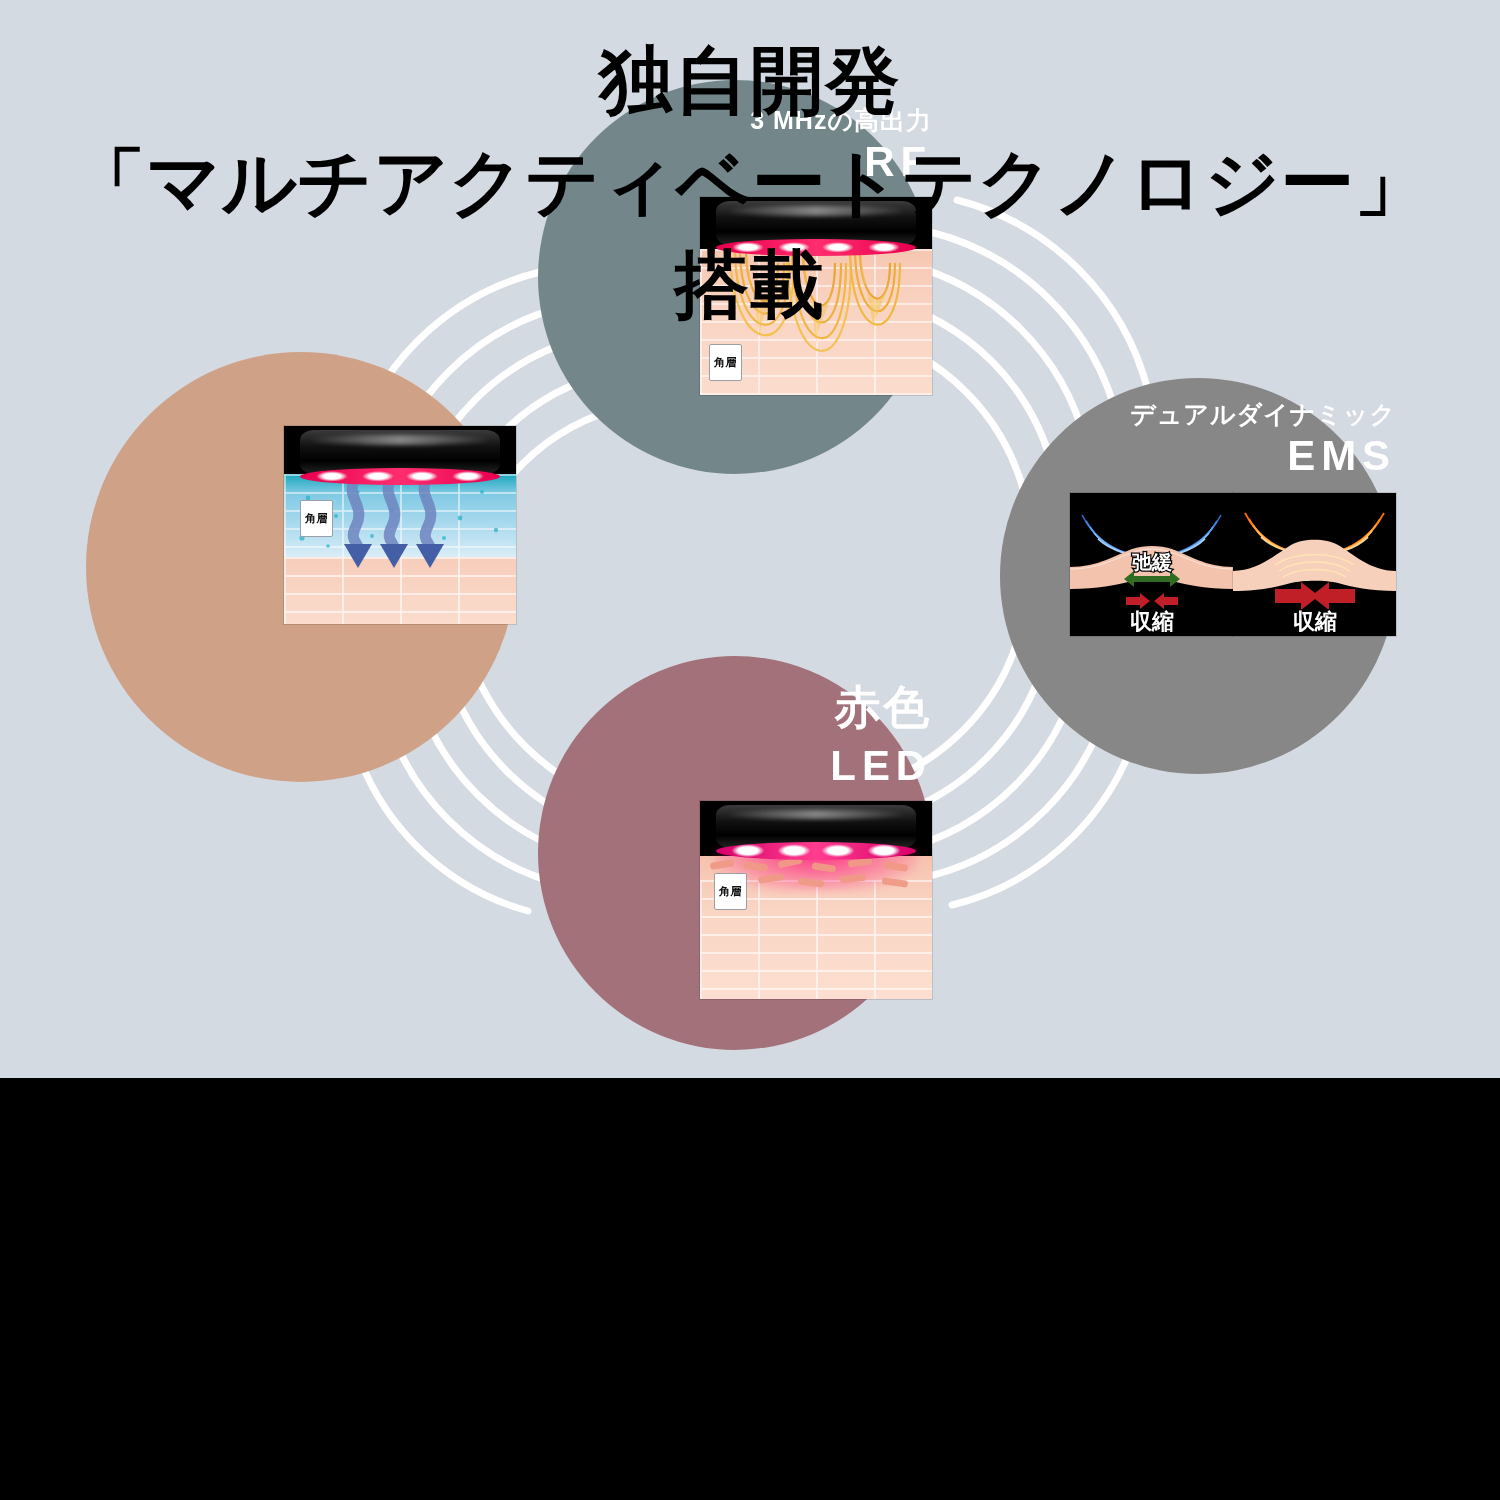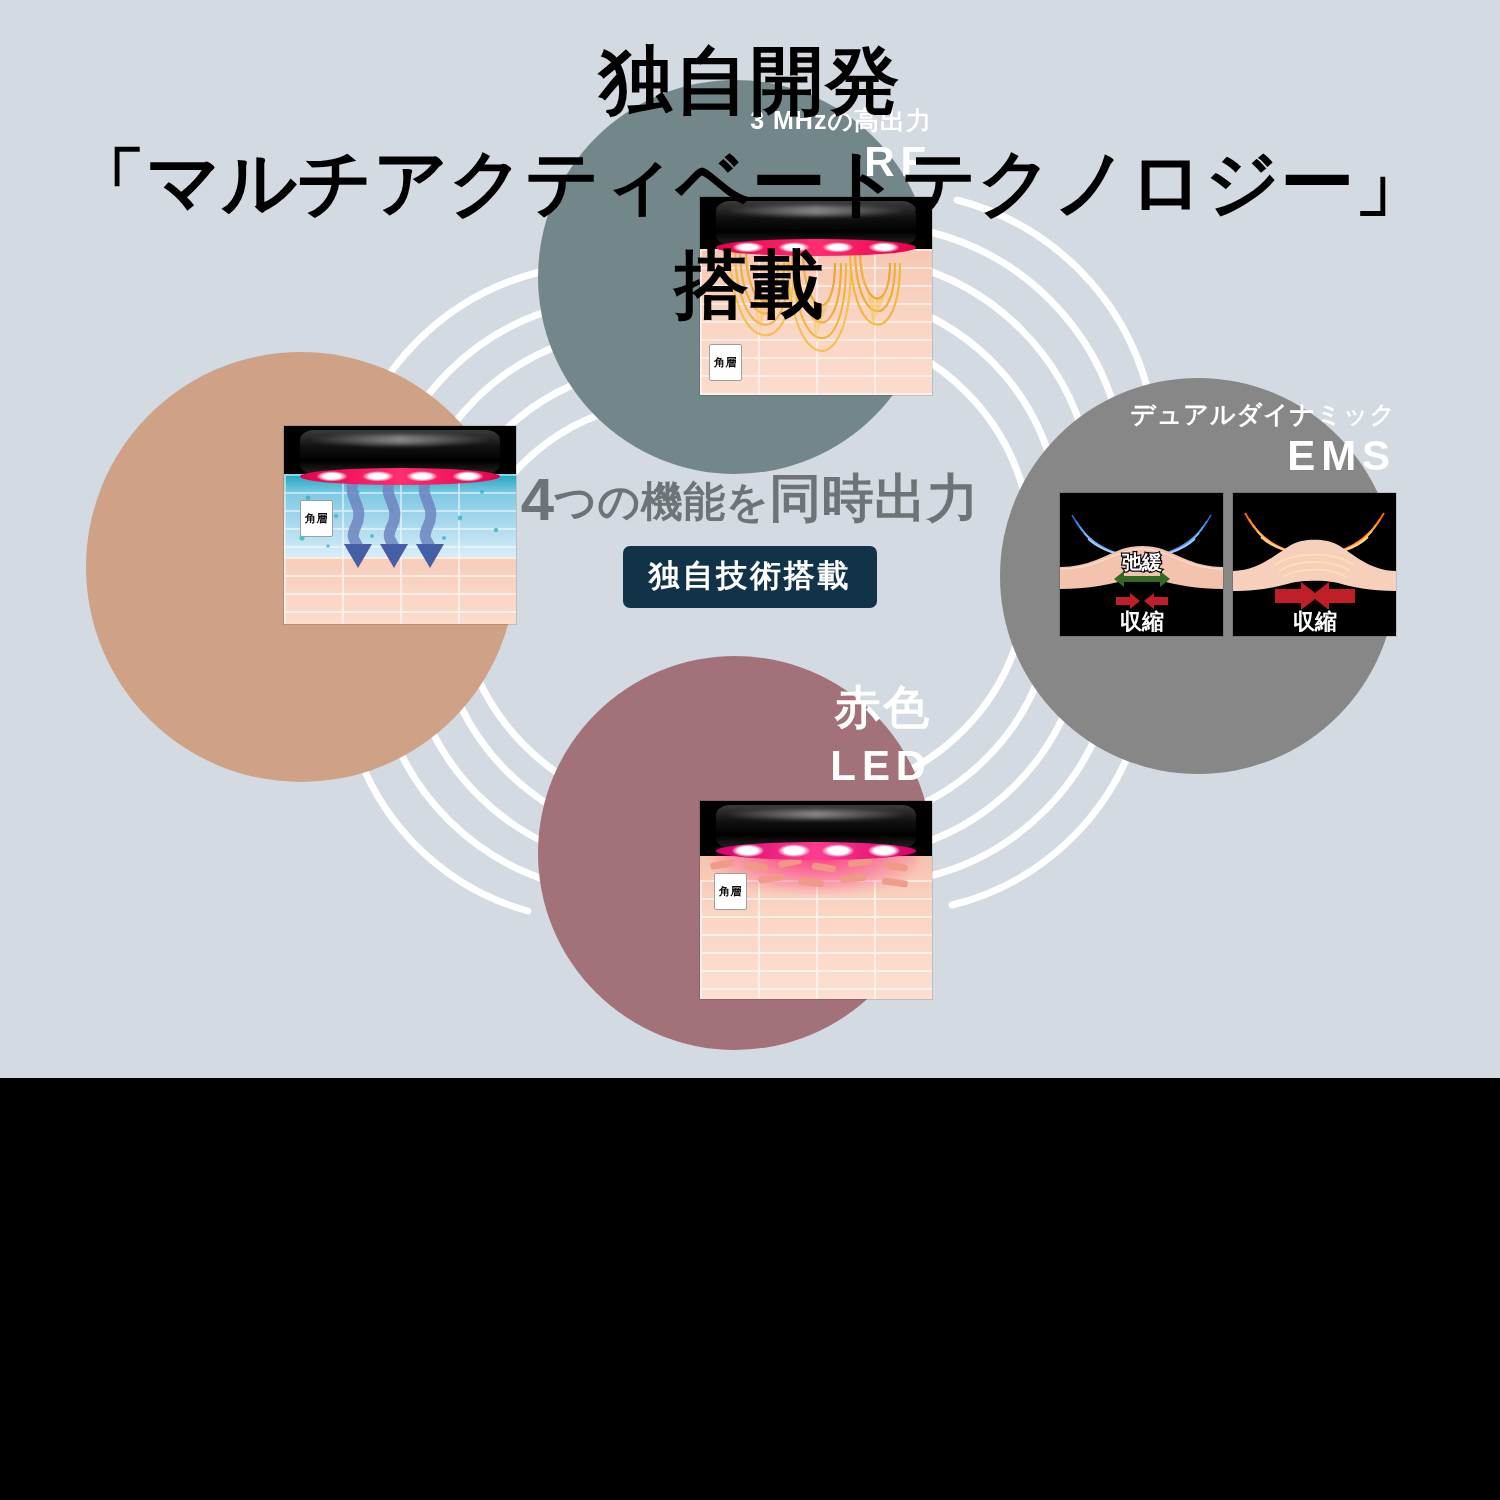--- a/index.html
+++ b/index.html
@@ -234,21 +234,21 @@
         <div class="device"></div>
         <div class="glowbar" style="top:21%"></div>
         <div class="kaku" style="left:16px;top:74px;">角層</div>
       </div>
     </div>
 
     <div class="circle" id="circle-ems">
       <div class="c-title c-sub">デュアルダイナミック</div>
       <div class="c-title c-big" style="margin-top:4px">EMS</div>
 
-      <div style="display:flex;gap:10px;margin-top:14px;">
+      <div style="display:flex;margin-top:14px;">
 
         <div class="skin" style="width:163px;height:143px;">
           <svg viewBox="0 0 163 143" style="position:absolute;left:0;top:0;width:100%;height:100%;">
             <g fill="none" stroke-width="1.6">
               <path d="M12,22 C40,78 122,78 151,22" stroke="#2f6fd0"></path>
               <path d="M16,28 C42,76 120,76 147,28" stroke="#3f86e0"></path>
               <path d="M20,34 C46,74 118,74 143,34" stroke="#5aa0ef"></path>
               <path d="M24,40 C50,72 114,72 139,40" stroke="#7fb9f6"></path>
               <path d="M28,46 C54,70 110,70 135,46" stroke="#a9d2fa"></path>
             </g>
@@ -324,26 +324,20 @@
              background:
                radial-gradient(closest-side,#fff 45%,rgba(255,255,255,0) 75%) 6% 50%/22% 96% no-repeat,
                radial-gradient(closest-side,#fff 45%,rgba(255,255,255,0) 75%) 36% 50%/22% 96% no-repeat,
                radial-gradient(closest-side,#fff 45%,rgba(255,255,255,0) 75%) 64% 50%/22% 96% no-repeat,
                radial-gradient(closest-side,#fff 45%,rgba(255,255,255,0) 75%) 94% 50%/22% 96% no-repeat,
                linear-gradient(90deg,#d8006a,#ff3d8f,#d8006a);"></div>
         <div class="kaku" style="left:14px;top:72px;">角層</div>
       </div>
     </div>
 
-    <div id="centre">
-      <div id="centre-head">
-        <span class="n4">4</span><span class="t1">つの機能を</span><span class="t2">同時出力</span>
-      </div>
-      <div id="badge">独自技術搭載</div>
-    </div>
   </div>
 
   <div id="band"></div>
 
   <div id="band-title">
     <div>独自開発</div>
     <div class="l2">「マルチアクティベートテクノロジー」</div>
     <div>搭載</div>
   </div>
 

